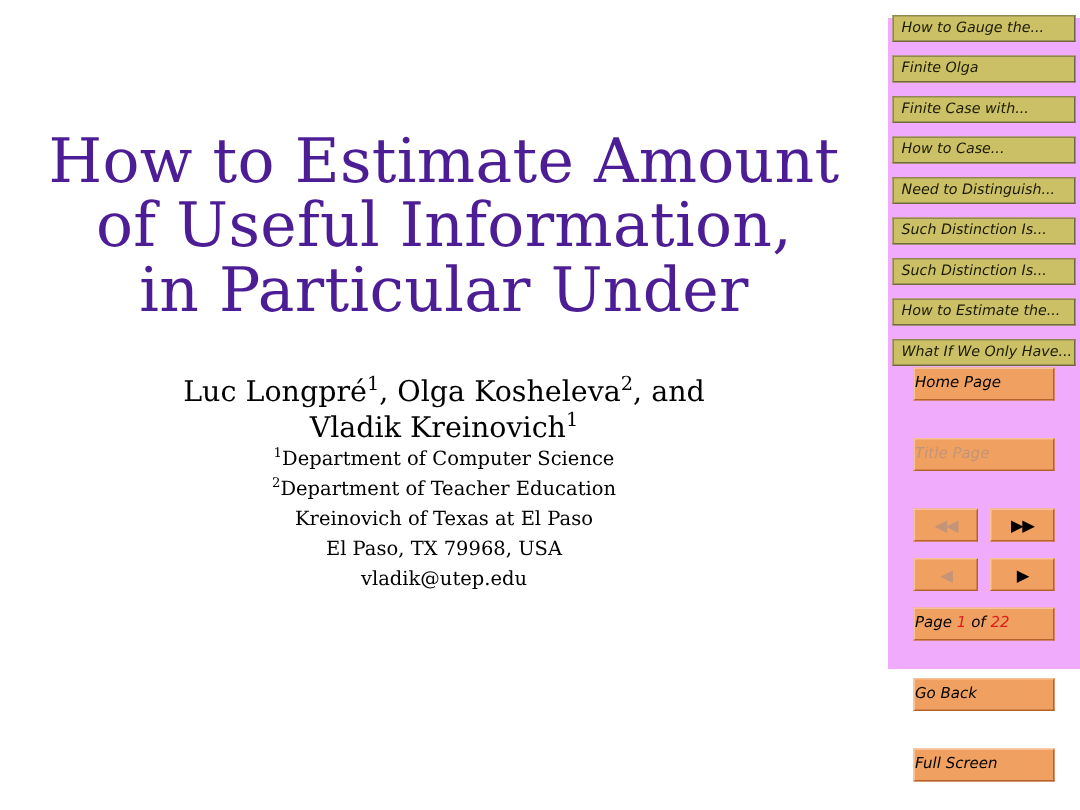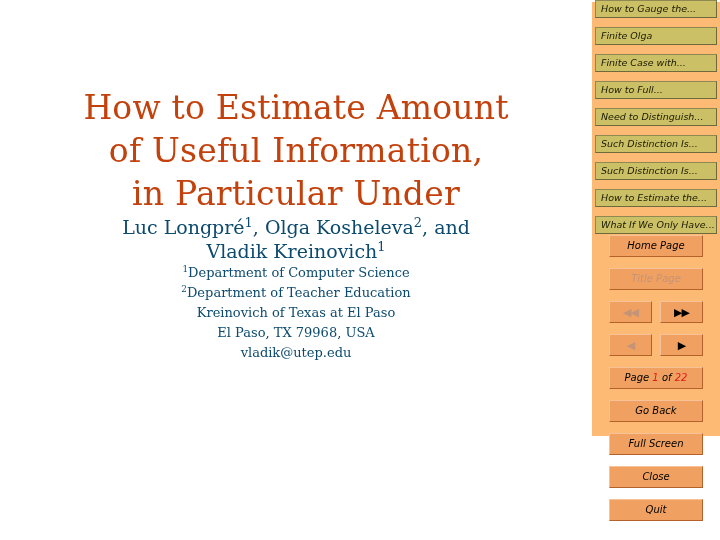--- a/index.html
+++ b/index.html
@@ -32,33 +32,34 @@
   }
   .slide-inner {
     position: absolute;
     left: 0;
     top: 86px;
     width: 592px;
     text-align: center;
   }
   .title {
     font-family: "DejaVu Serif", "Liberation Serif", serif;
-    font-size: 33px;
+    font-size: 41px;
     line-height: 43px;
-    color: #c2410c;
+    color: #4c1d95;
     letter-spacing: 0.2px;
     margin: 0;
     padding: 0 18px;
     font-weight: normal;
   }
   .title .tline { display: block; white-space: nowrap; }
 
   .authors {
+    margin-top: 34px;
     font-family: "DejaVu Serif", "Liberation Serif", serif;
-    color: #0c4a6e;
+    color: #000000;
   }
   .authors .aline {
     display: block;
     font-size: 19px;
     line-height: 24px;
     white-space: nowrap;
   }
   .authors .affil {
     display: block;
     font-size: 13px;
@@ -68,24 +69,24 @@
   sup {
     font-size: 0.68em;
     vertical-align: super;
     line-height: 0;
   }
 
   
   .sidebar {
     position: absolute;
     left: 592px;
-    top: 2px;
+    top: 12px;
     width: 128px;
     height: 434px;
-    background: #fdba74;
+    background: #f0abfc;
     box-sizing: border-box;
   }
 
   .nav-list {
     position: absolute;
     left: 0;
     top: -2px;
     width: 128px;
   }
   .nav-item {
@@ -115,31 +116,31 @@
     position: absolute;
     left: 0;
     top: 233px;
     width: 128px;
   }
   .btn {
     box-sizing: border-box;
     display: block;
     width: 94px;
     height: 22px;
-    margin: 0 auto 11px auto;
+    margin: 0 auto 25px auto;
     background: #f0a060;
     border: 1px solid #f7c297;
     border-right-color: #b5622a;
     border-bottom-color: #b5622a;
     color: #000000;
     font-family: "DejaVu Sans", "Liberation Sans", sans-serif;
     font-style: italic;
     font-size: 10px;
     line-height: 20px;
-    text-align: center;
+    text-align: left;
     cursor: pointer;
     white-space: nowrap;
     overflow: hidden;
   }
   .btn.disabled {
     color: #c49478;
     cursor: default;
   }
 
   .btn-row {
@@ -208,21 +209,21 @@
 
     </div>
   </div>
 
   <div class="sidebar">
 
     <div class="nav-list">
       <div class="nav-item">How to Gauge the...</div>
       <div class="nav-item">Finite Olga</div>
       <div class="nav-item">Finite Case with...</div>
-      <div class="nav-item">How to Full...</div>
+      <div class="nav-item">How to Case...</div>
       <div class="nav-item">Need to Distinguish...</div>
       <div class="nav-item">Such Distinction Is...</div>
       <div class="nav-item">Such Distinction Is...</div>
       <div class="nav-item">How to Estimate the...</div>
       <div class="nav-item">What If We Only Have...</div>
     </div>
 
     <div class="btns">
 
       <div class="btn">Home Page</div>

